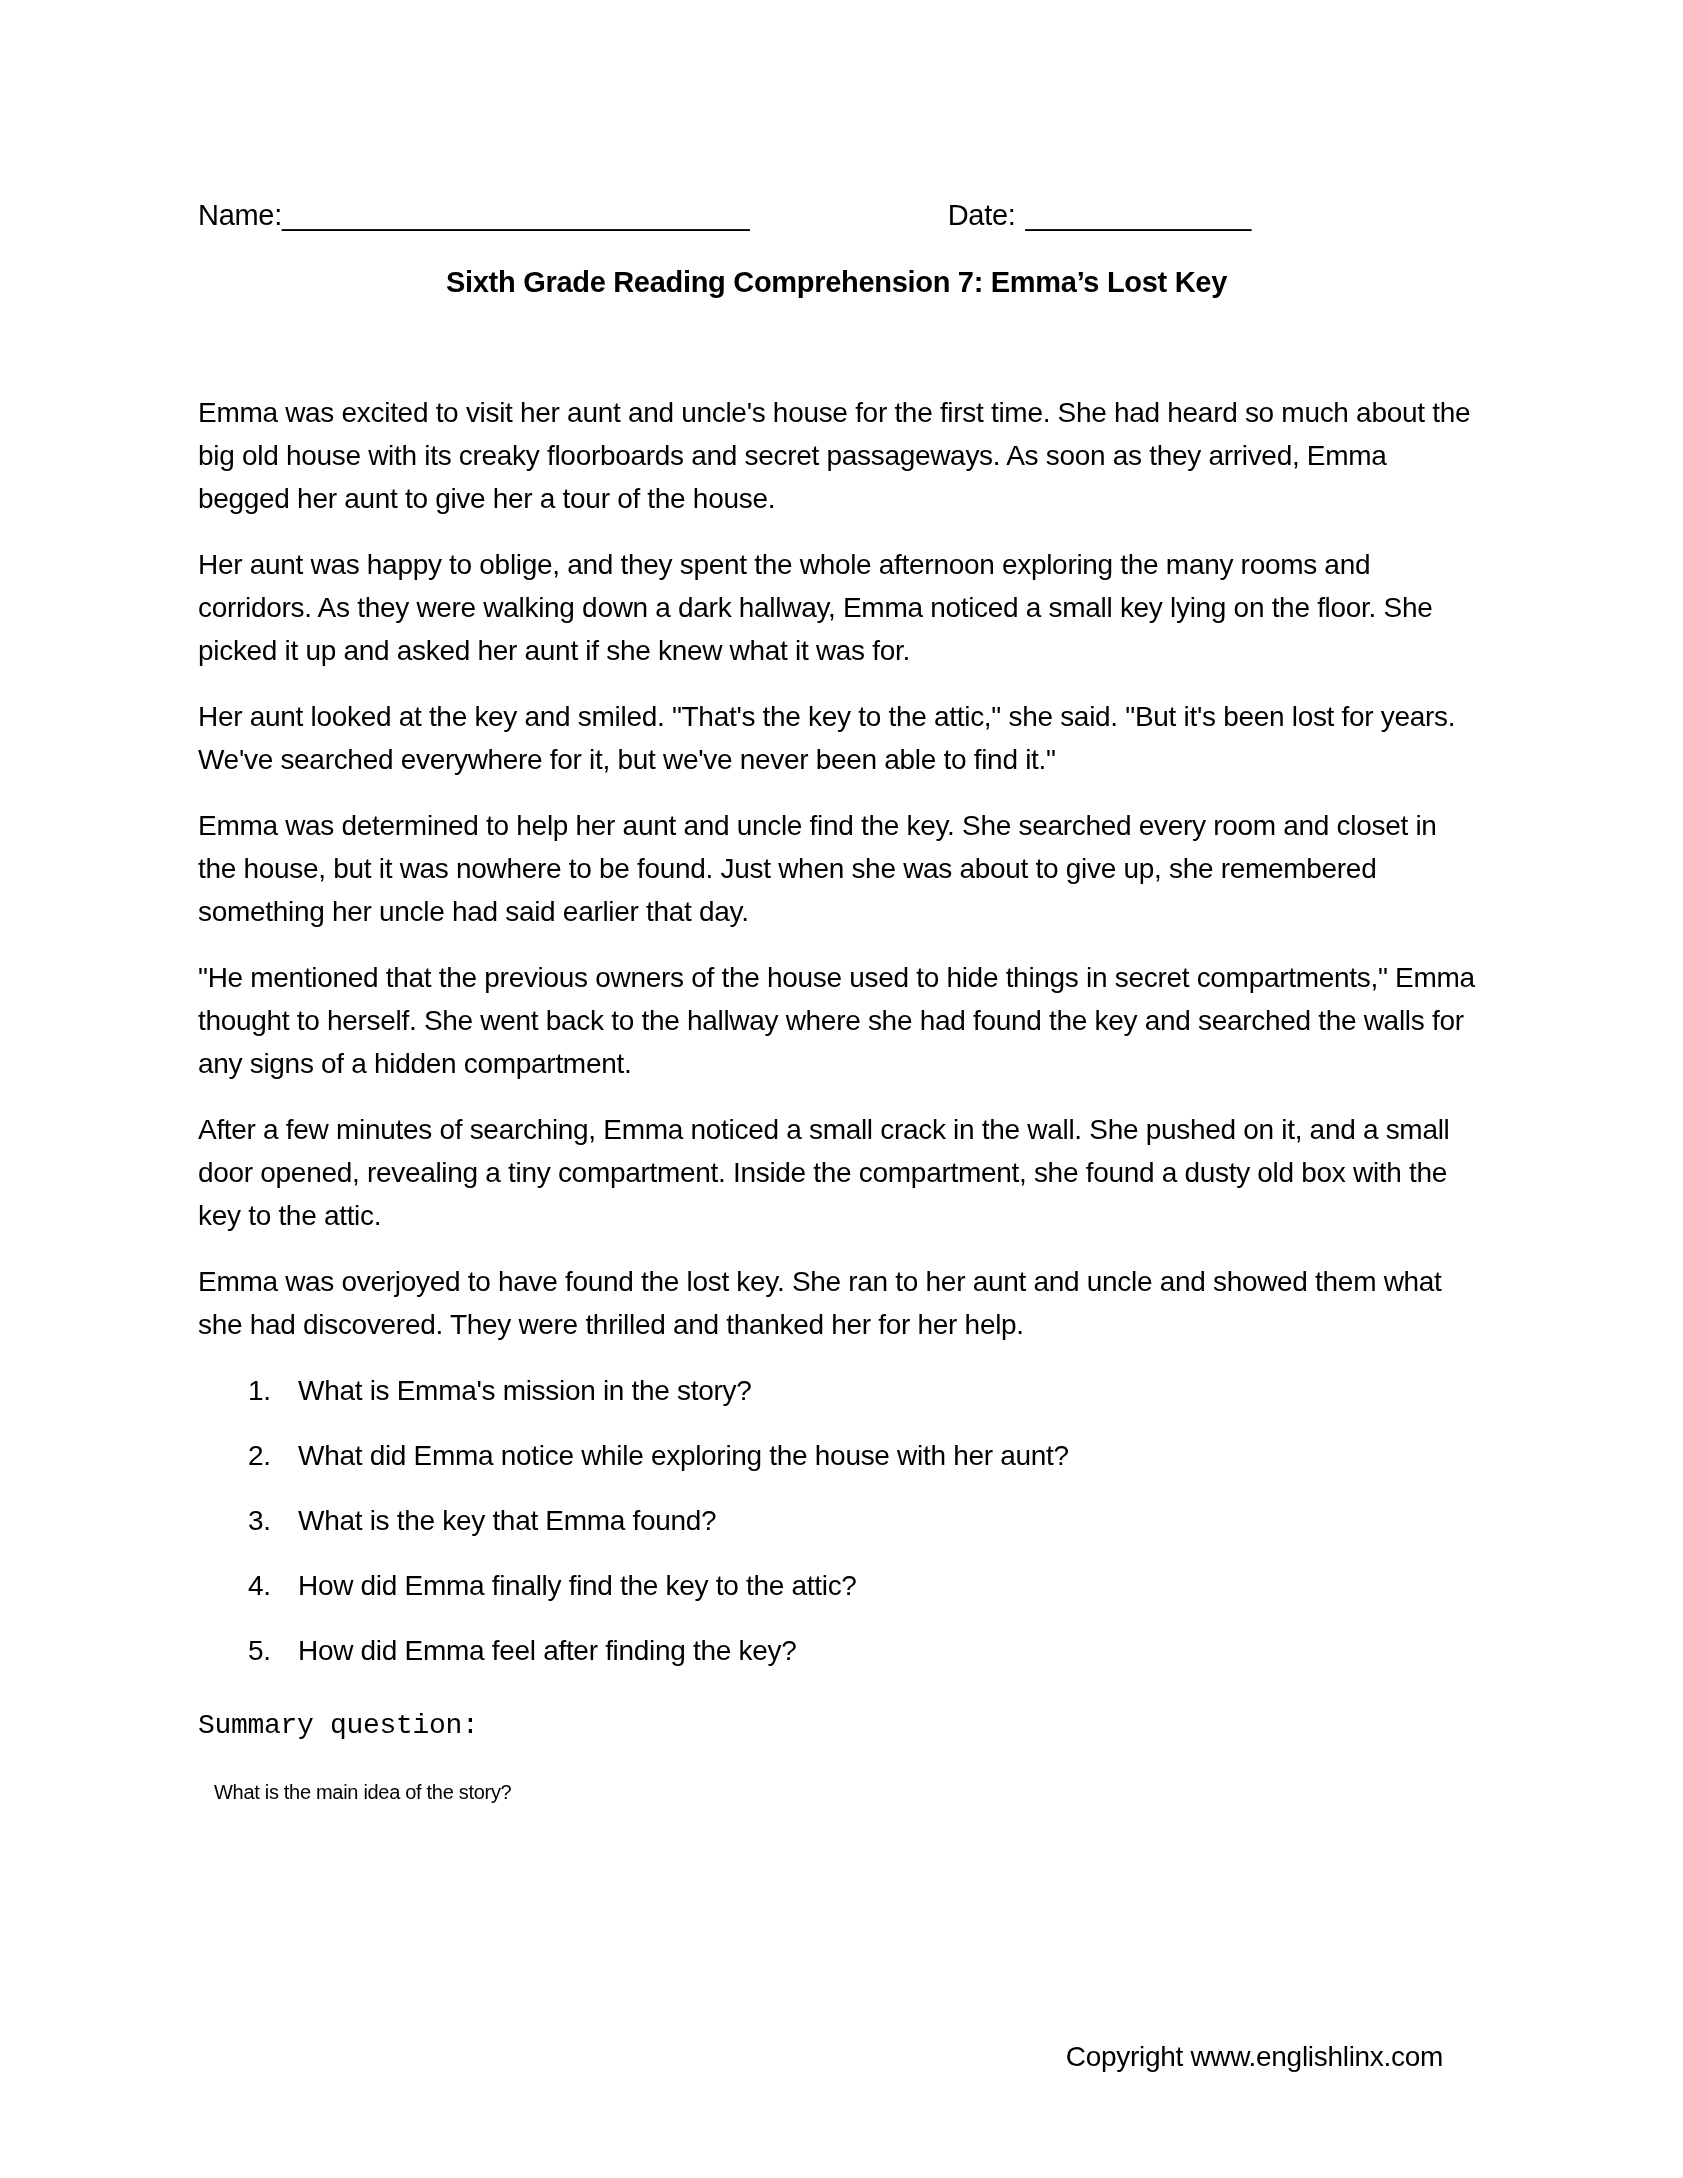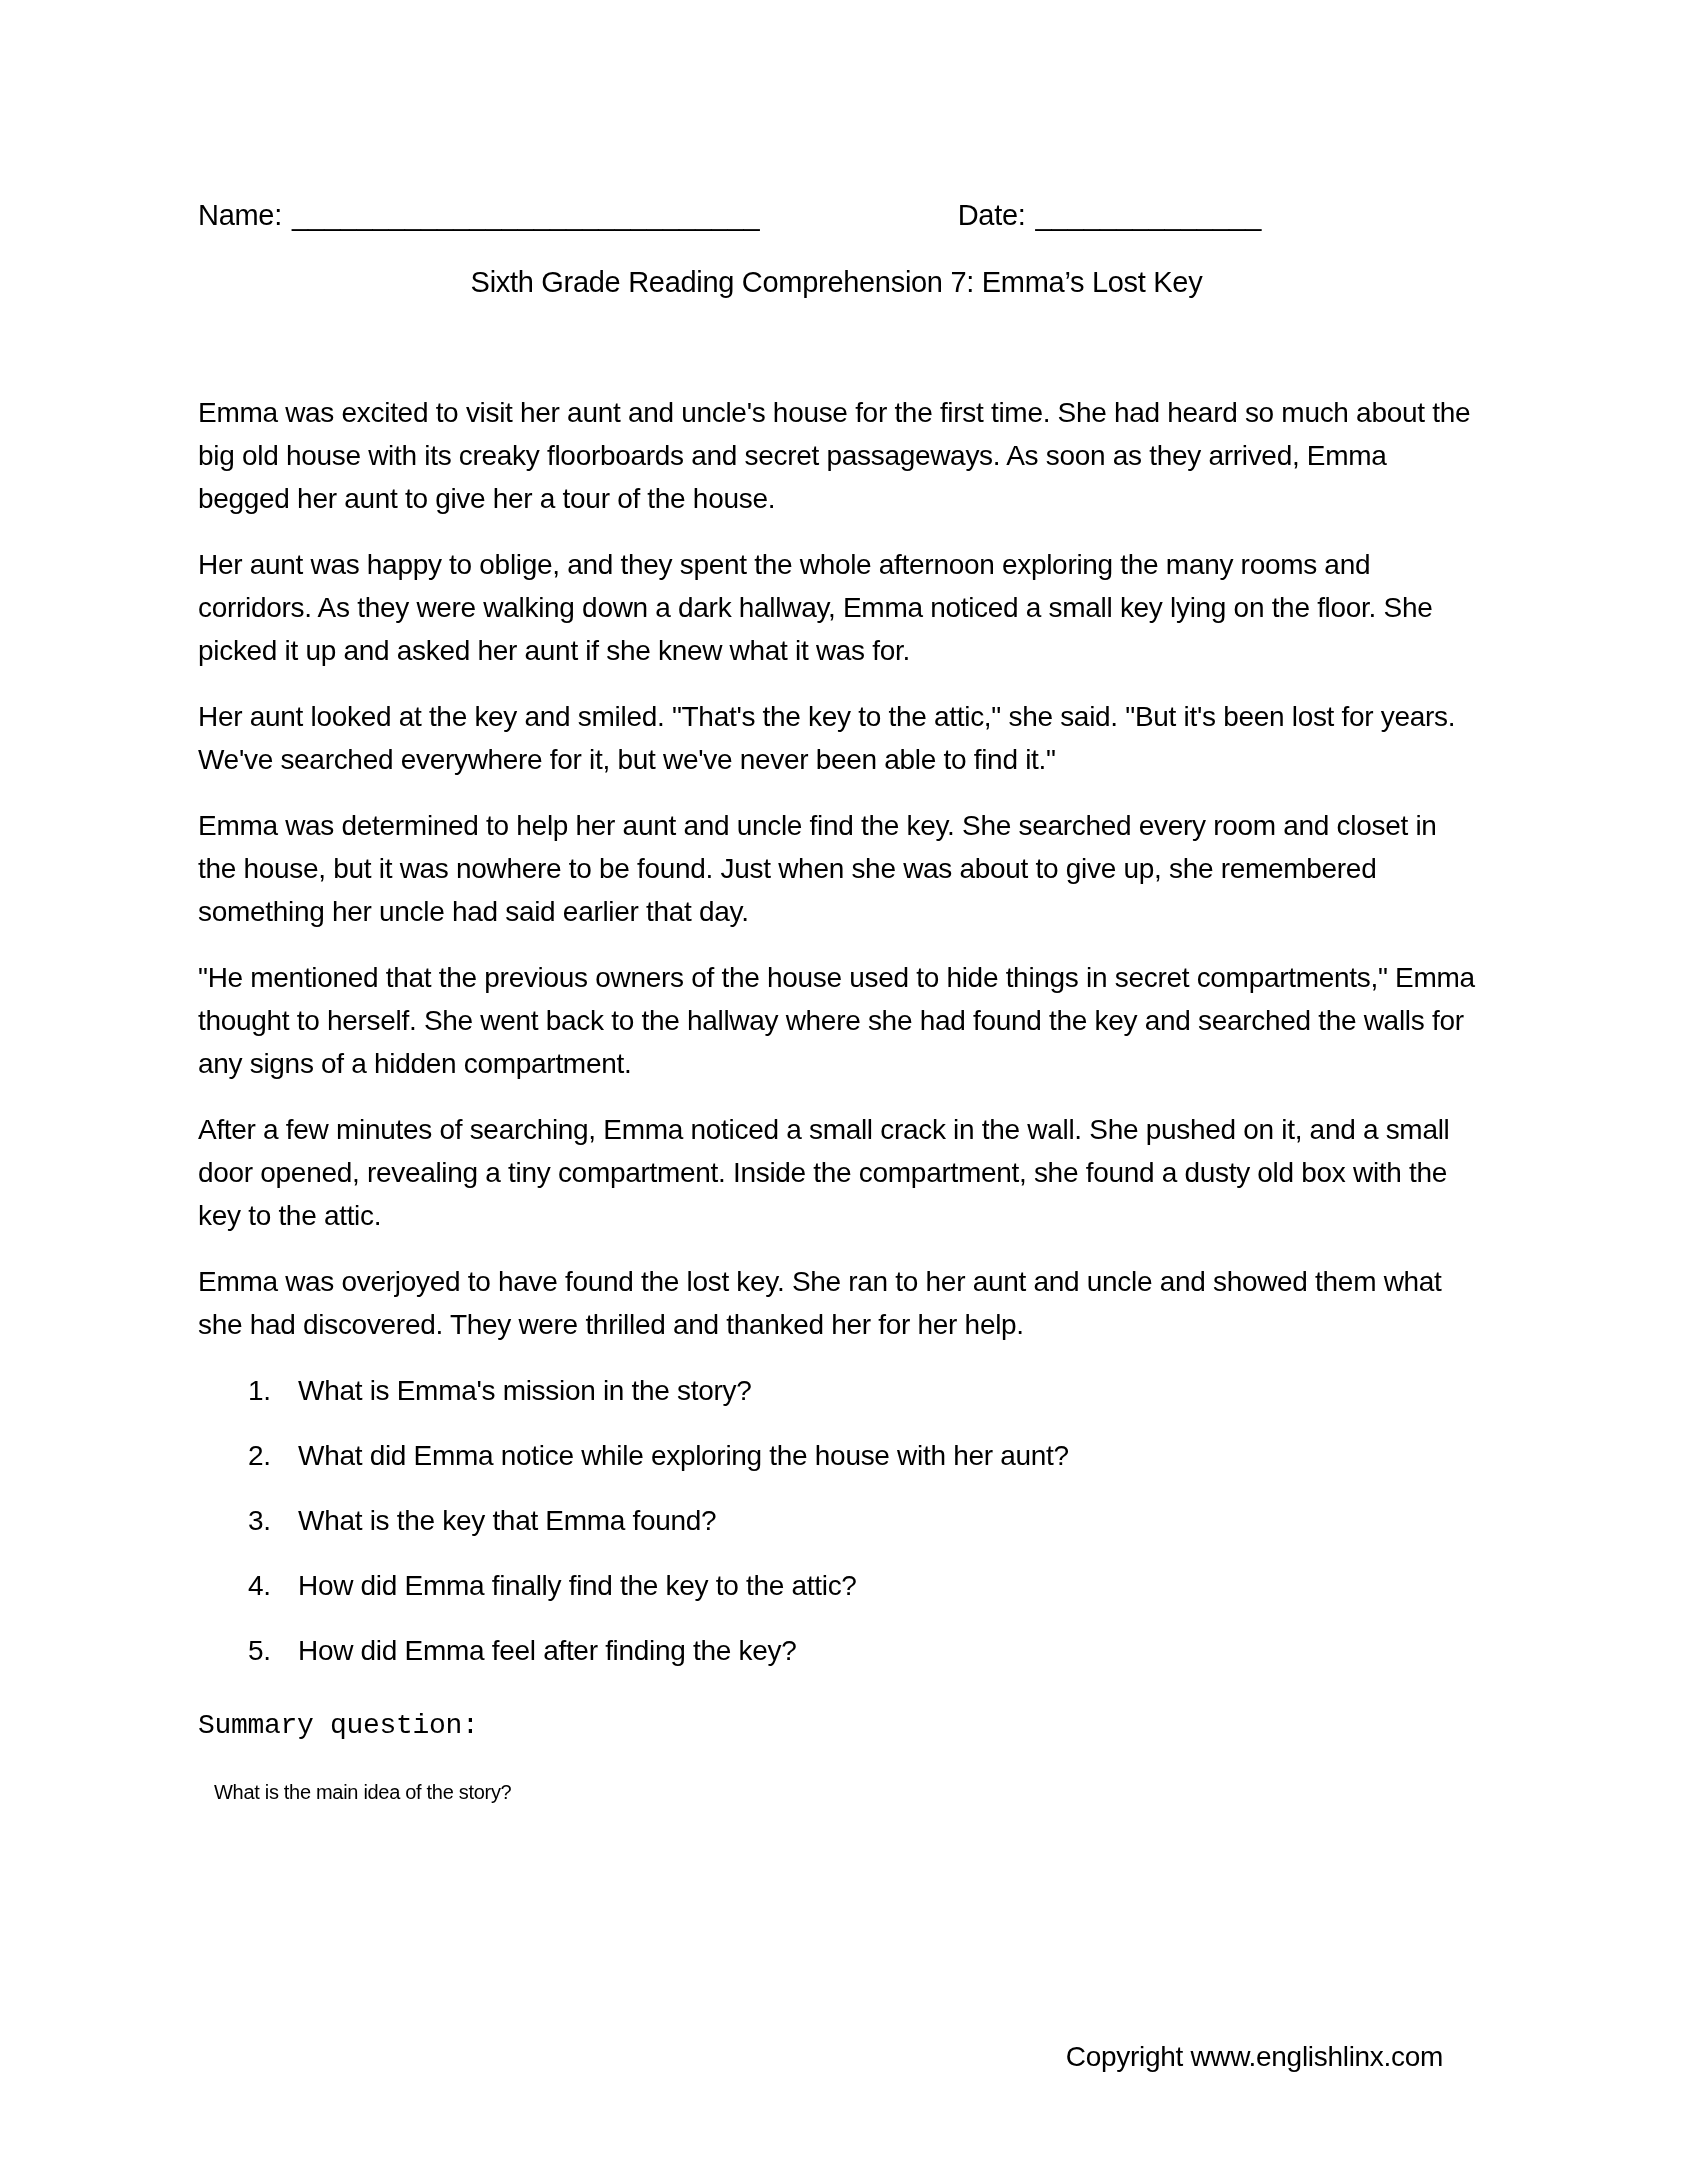--- a/index.html
+++ b/index.html
@@ -27,28 +27,28 @@
   .header-row {
     display: flex;
     align-items: baseline;
     font-size: 29px;
     line-height: 43px;
     white-space: nowrap;
   }
   .blank-line {
     letter-spacing: 0;
   }
-  .name-group { display: inline-flex; gap: 10px; align-items: center; }
+  .name-group { display: inline-flex; align-items: center; }
   .date-group { display: inline-flex; gap: 10px; align-items: baseline; margin-left: 198px; }
   .doc-title {
     margin-top: 27px;
     margin-bottom: 91px;
     text-align: center;
     font-size: 29px;
-    font-weight: 400;
+    font-weight: 700;
     line-height: 36px;
   }
   .story p {
     margin: 0 0 23px 0;
     font-size: 28px;
     line-height: 43px;
     max-width: 1282px;
   }
   .questions-heading {
     font-size: 28px;

